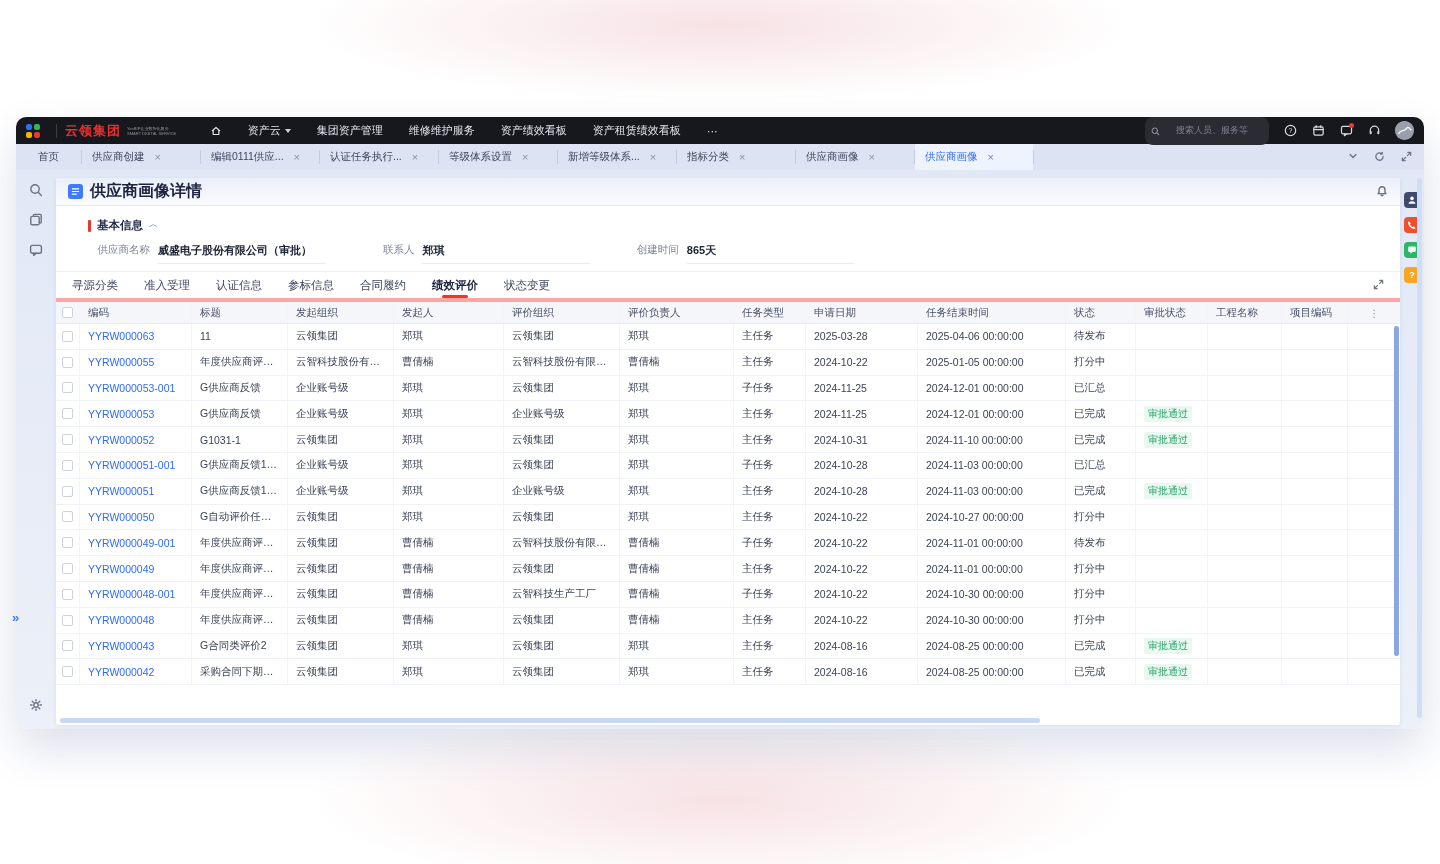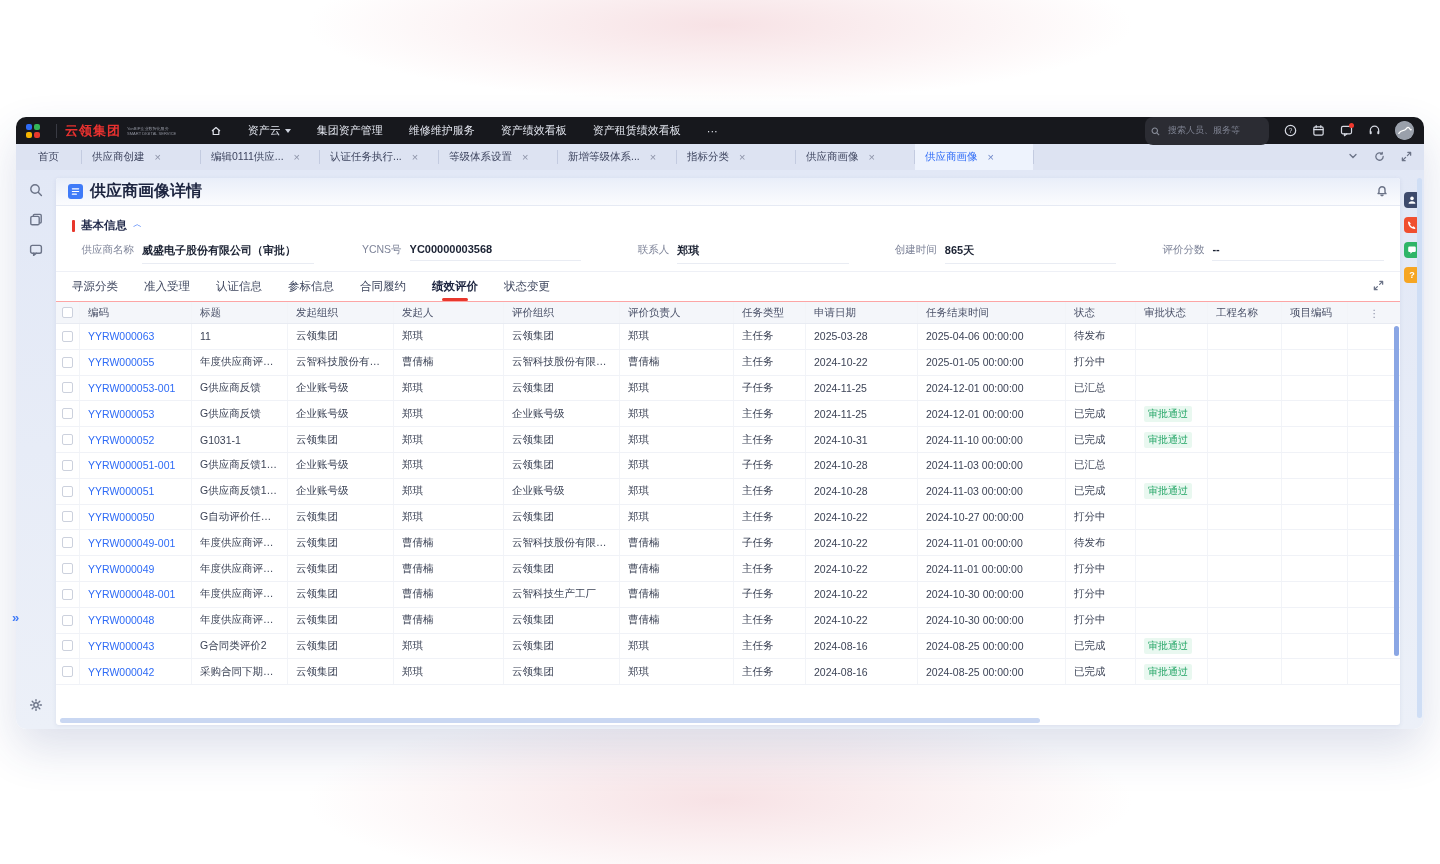--- a/index.html
+++ b/index.html
@@ -25,21 +25,21 @@
   .logo-dots i { width:6px; height:6px; border-radius:2px; display:block; }
   .brand-divider { width:1px; height:14px; background:#3a3b44; margin:0 8px; }
   .brand-name { font-size:13px; font-weight:bold; letter-spacing:1px; }
   .brand-sub { margin-left:6px; display:flex; flex-direction:column; line-height:5px; }
   .brand-sub span { font-size:4.5px; color:#8e919c; transform:scale(.9); transform-origin:left center; white-space:nowrap; }
   .topnav { display:flex; align-items:center; margin-left:28px; gap:26px; font-size:11px; color:#e3e6ef; }
   .topnav .nav-item { display:flex; align-items:center; gap:4px; cursor:pointer; white-space:nowrap; }
   .caret-down { width:0; height:0; border-left:3.5px solid transparent; border-right:3.5px solid transparent; border-top:4px solid #cfd3de; }
   .top-right { margin-left:auto; display:flex; align-items:center; gap:14px; }
   .searchbox { width:124px; height:17px; background:#2b2c33; border-radius:8px;
-    display:flex; align-items:center; padding:14px 6px; gap:8px; }
+    display:flex; align-items:center; padding:14px 6px; gap:16px; }
   .searchbox .ph { font-size:9px; color:#7f8392; white-space:nowrap; }
   .tb-icon { position:relative; width:14px; height:14px; display:flex; align-items:center; justify-content:center; }
   .tb-icon svg { display:block; }
   .badge-dot { position:absolute; right:-1px; top:-1px; width:5px; height:5px; background:#f0382e; border-radius:50%; }
   .avatar { width:19px; height:19px; border-radius:50%; background:#9aa0ab; display:flex; align-items:center; justify-content:center; overflow:hidden; }
 
   
   .tabbar { height:26px; background:#dde3f2; display:flex; align-items:stretch; font-size:10.5px; color:#3f4660; }
   .tabbar .home-tab { display:flex; align-items:center; padding:0 22px; cursor:pointer; }
   .tabbar .sep { width:1px; background:#c3cbe0; margin:6px 0; }
@@ -63,34 +63,34 @@
 
   
   .card { position:relative; flex:1; margin-top:8px; background:#fff; border-radius:3px;
     height:547px; box-shadow:0 1px 4px rgba(60,80,140,.10); display:flex; flex-direction:column; overflow:hidden; }
   .card-title { height:28px; background:linear-gradient(180deg,#e9eef9 0%, #fbfcfe 100%);
     border-bottom:1px solid #e6eaf4; display:flex; align-items:center; padding:0 12px; gap:7px; }
   .title-icon { width:15px; height:15px; background:#3f7bf8; border-radius:3px; display:flex; align-items:center; justify-content:center; }
   .card-title .t { font-size:16px; font-weight:bold; color:#1d2540; }
   .card-title .right { margin-left:auto; }
 
-  .basic { padding:8px 16px 4px 16px; }
+  .basic { padding:8px 16px 4px 16px;margin-left:16px; }
   .sec-head { display:flex; align-items:center; gap:6px; margin:4px 0 10px 0; }
   .sec-bar { width:3px; height:12px; background:#e8372c; border-radius:1px; }
   .sec-title { font-size:11.5px; font-weight:bold; color:#20294a; }
   .sec-caret { color:#2e6bf6; font-size:9px; transform:translateY(-1px); }
   .fields { display:grid; grid-template-columns:repeat(5,1fr); grid-column-gap:26px; grid-row-gap:12px; }
   .field { display:flex; align-items:flex-start; gap:8px; min-height:24px; }
   .field .lab { width:62px; text-align:right; font-size:10.5px; color:#7e8499; padding-bottom:5px; white-space:nowrap; }
   .field .val { flex:1; font-size:11px; font-weight:bold; color:#1b2233; border-bottom:1px solid #e9ecf3;
     padding-bottom:5px; white-space:nowrap; overflow:hidden; text-overflow:ellipsis; }
   .field .val.link { color:#2e6bf6; }
 
   .sub-tabs { display:flex; align-items:center; gap:26px; padding:0 16px; height:31px;
-    border-top:1px solid #eef0f6; border-bottom:1px solid #fca5a5; font-size:11.5px; color:#3e465e; }
+    border-top:1px solid #eef0f6; border-bottom:4px solid #fca5a5; font-size:11.5px; color:#3e465e; }
   .sub-tab { position:relative; height:100%; display:flex; align-items:center; cursor:pointer; white-space:nowrap; }
   .sub-tab.active { color:#1d2540; font-weight:bold; }
   .sub-tab.active::after { content:""; position:absolute; left:50%; transform:translateX(-50%);
     bottom:0; width:26px; height:3px; background:#e8372c; border-radius:2px; }
   .sub-tabs .right { margin-left:auto; }
 
   
   .table-wrap { position:relative; flex:1; overflow:hidden; }
   .thead { display:flex; height:22px; background:#f4f6fa; border-bottom:1px solid #e8ebf2;
     font-size:10.5px; color:#4a5168; align-items:center; }
@@ -321,34 +321,26 @@
           <span class="sec-bar"></span>
           <span class="sec-title">基本信息</span>
           <span class="sec-caret">︿</span>
         </div>
         <div class="fields" id="fields">
             <div class="field">
               <span class="lab">供应商名称</span>
               <span class="val">威盛电子股份有限公司（审批）</span>
             </div>
             <div class="field">
-              <span class="lab">YCNS号</span>
-              <span class="val">YC00000003568</span>
-            </div>
-            <div class="field">
               <span class="lab">联系人</span>
               <span class="val">郑琪</span>
             </div>
             <div class="field">
               <span class="lab">创建时间</span>
               <span class="val">865天</span>
-            </div>
-            <div class="field">
-              <span class="lab">评价分数</span>
-              <span class="val">--</span>
             </div>
           </div>
       </div>
 
       <div class="sub-tabs" id="sub-tabs">
           <span class="sub-tab">寻源分类</span>
           <span class="sub-tab">准入受理</span>
           <span class="sub-tab">认证信息</span>
           <span class="sub-tab">参标信息</span>
           <span class="sub-tab">合同履约</span>

